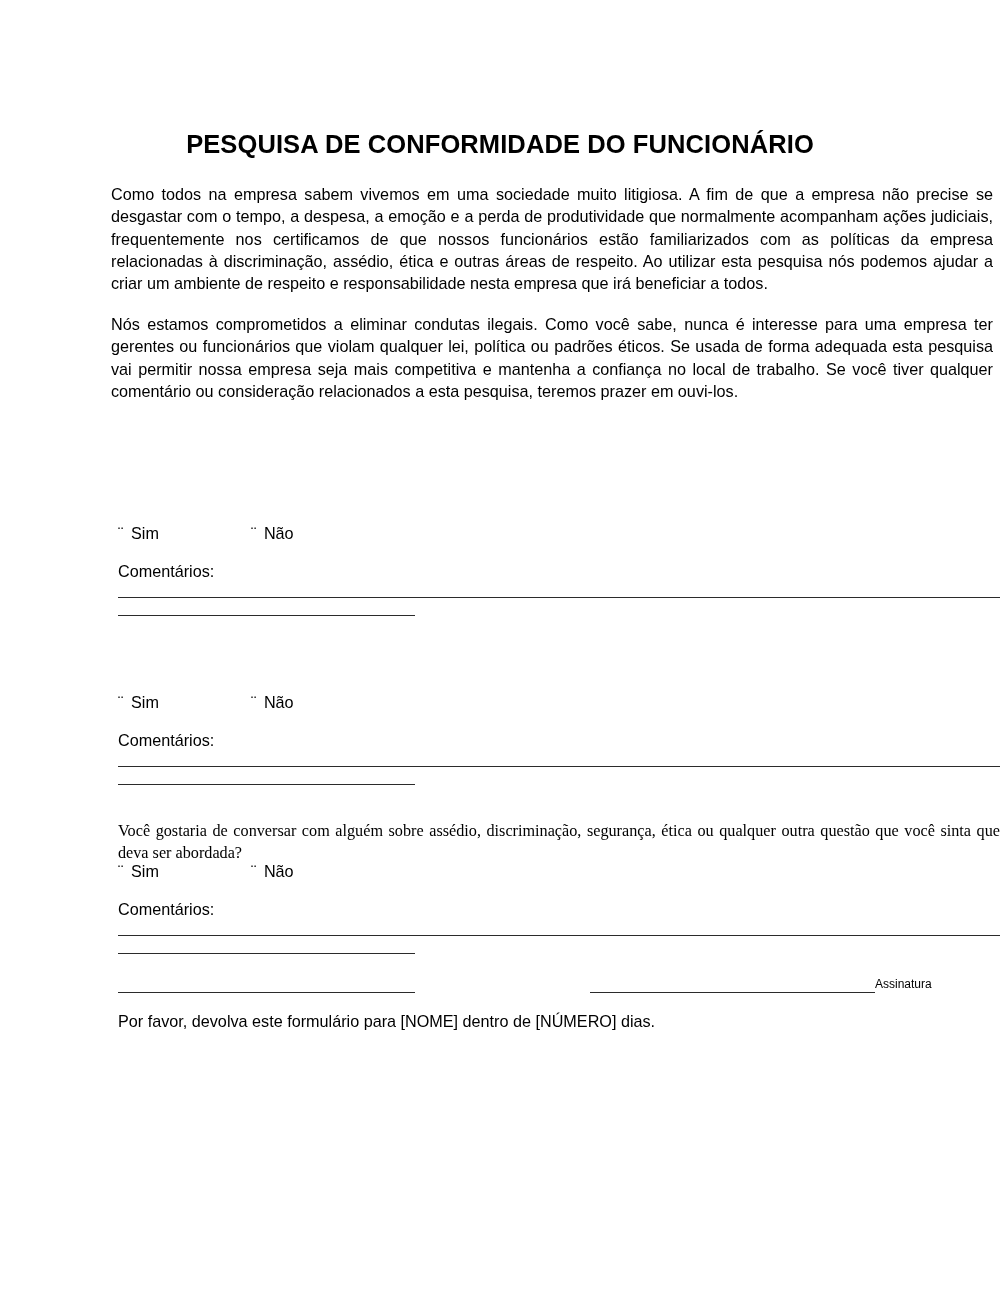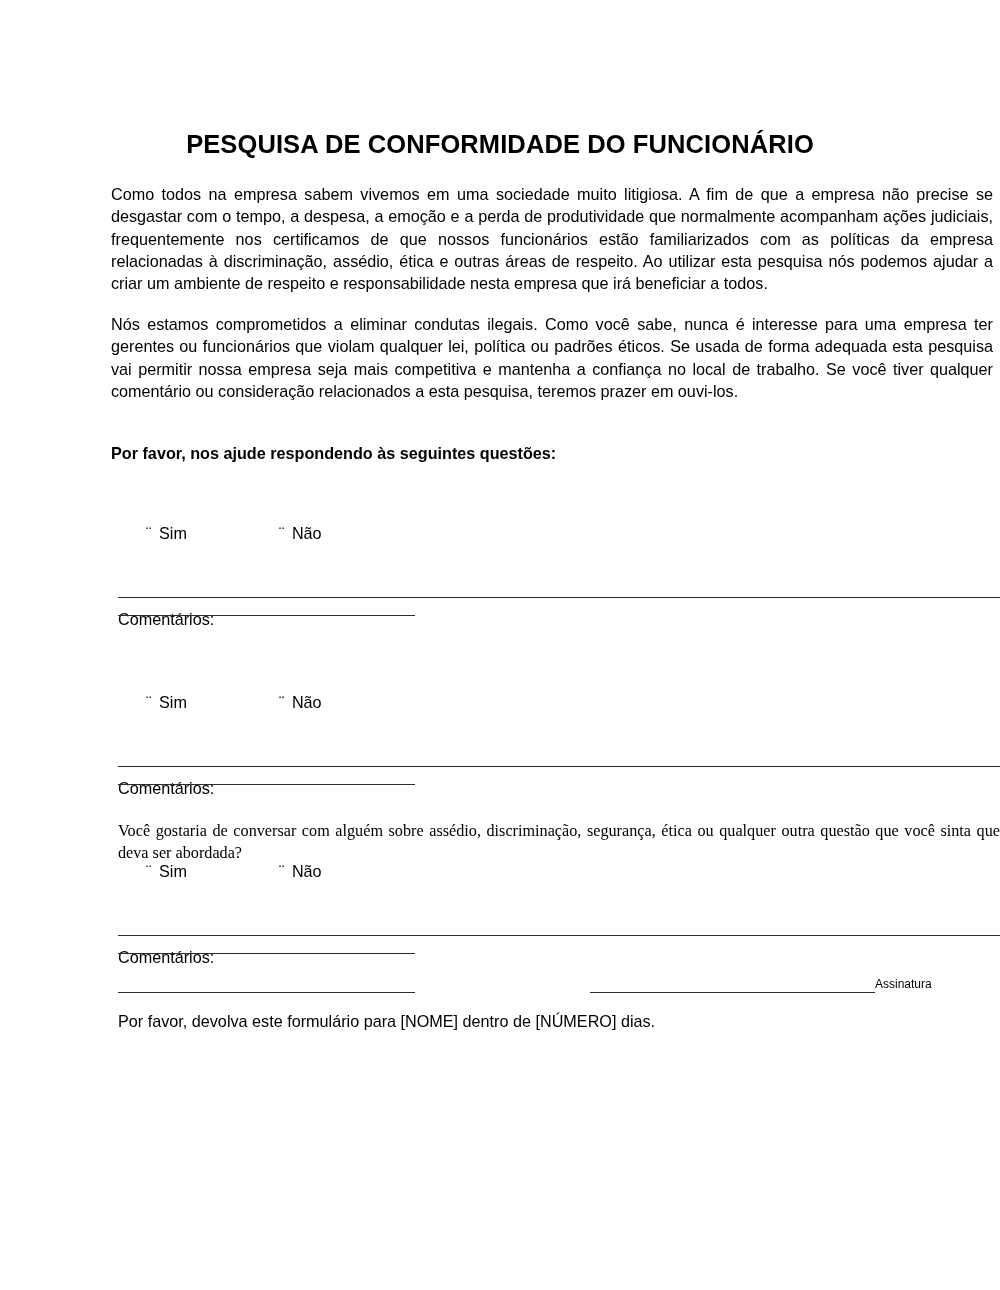--- a/index.html
+++ b/index.html
@@ -64,21 +64,20 @@
     text-align: justify;
   }
 
   .optrow {
     position: absolute;
     left: 118px;
     width: 500px;
     font-size: 16.2px;
     line-height: 20px;
     white-space: nowrap;
-    margin-left: 28px;
   }
   .opt {
     display: inline-block;
   }
   .opt .box {
     display: inline-block;
     width: 11px;
     font-size: 16.2px;
     vertical-align: baseline;
   }
@@ -90,21 +89,20 @@
     display: inline-block;
     width: 83px;
   }
 
   .comentarios {
     position: absolute;
     left: 118px;
     font-size: 16.2px;
     line-height: 20px;
     white-space: nowrap;
-    margin-top: 48px;
   }
 
   .rule {
     position: absolute;
     left: 118px;
     height: 0;
     border-top: 1.6px solid #2b2b2b;
   }
   .rule-full {
     width: 882px;
@@ -139,21 +137,20 @@
 <body>
 
 <div class="page">
 
   <h1 class="doc-title">PESQUISA DE CONFORMIDADE DO FUNCIONÁRIO</h1>
 
   <p class="body-block" style="top: 167px;">Como todos na empresa sabem vivemos em uma sociedade muito litigiosa. A fim de que a empresa não precise se desgastar com o tempo, a despesa, a emoção e a perda de produtividade que normalmente acompanham ações judiciais, frequentemente nos certificamos de que nossos funcionários estão familiarizados com as políticas da empresa relacionadas à discriminação, assédio, ética e outras áreas de respeito. Ao utilizar esta pesquisa nós podemos ajudar a criar um ambiente de respeito e responsabilidade nesta empresa que irá beneficiar a todos.</p>
 
   <p class="body-block" style="top: 297px;">Nós estamos comprometidos a eliminar condutas ilegais. Como você sabe, nunca é interesse para uma empresa ter gerentes ou funcionários que violam qualquer lei, política ou padrões éticos. Se usada de forma adequada esta pesquisa vai permitir nossa empresa seja mais competitiva e mantenha a confiança no local de trabalho. Se você tiver qualquer comentário ou consideração relacionados a esta pesquisa, teremos prazer em ouvi-los.</p>
 
-  <p class="body-block no-justify bold-lead" style="top: 426px;">Por favor, nos ajude respondendo às seguintes questões:</p>
 
 
   <div class="optrow" style="top: 523px;">
     <span class="opt"><span class="box">¨</span><span class="lbl">Sim</span></span>
     <span class="opt-gap"></span>
     <span class="opt"><span class="box">¨</span><span class="lbl">Não</span></span>
   </div>
 
   <div class="comentarios" style="top: 561px;">Comentários:</div>
 

